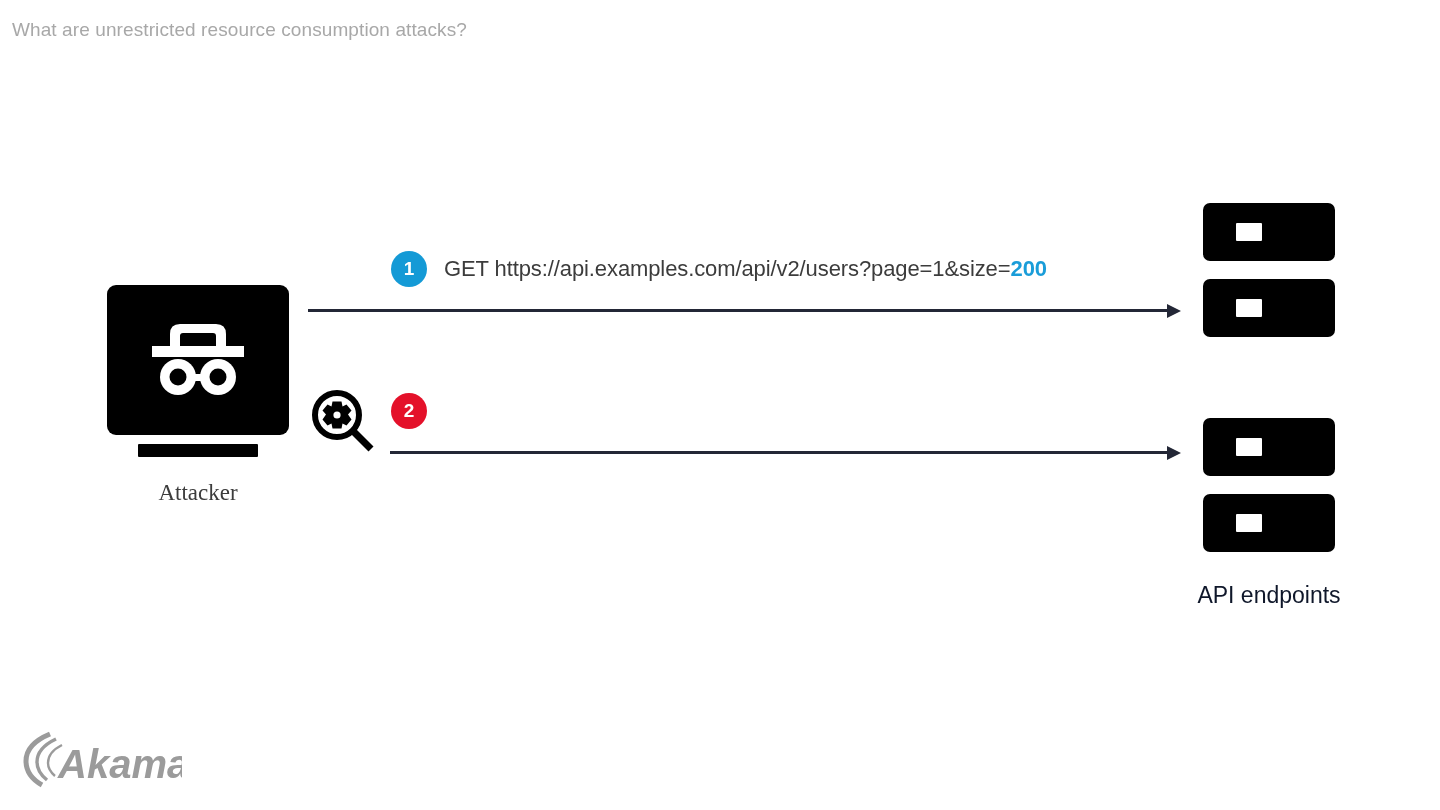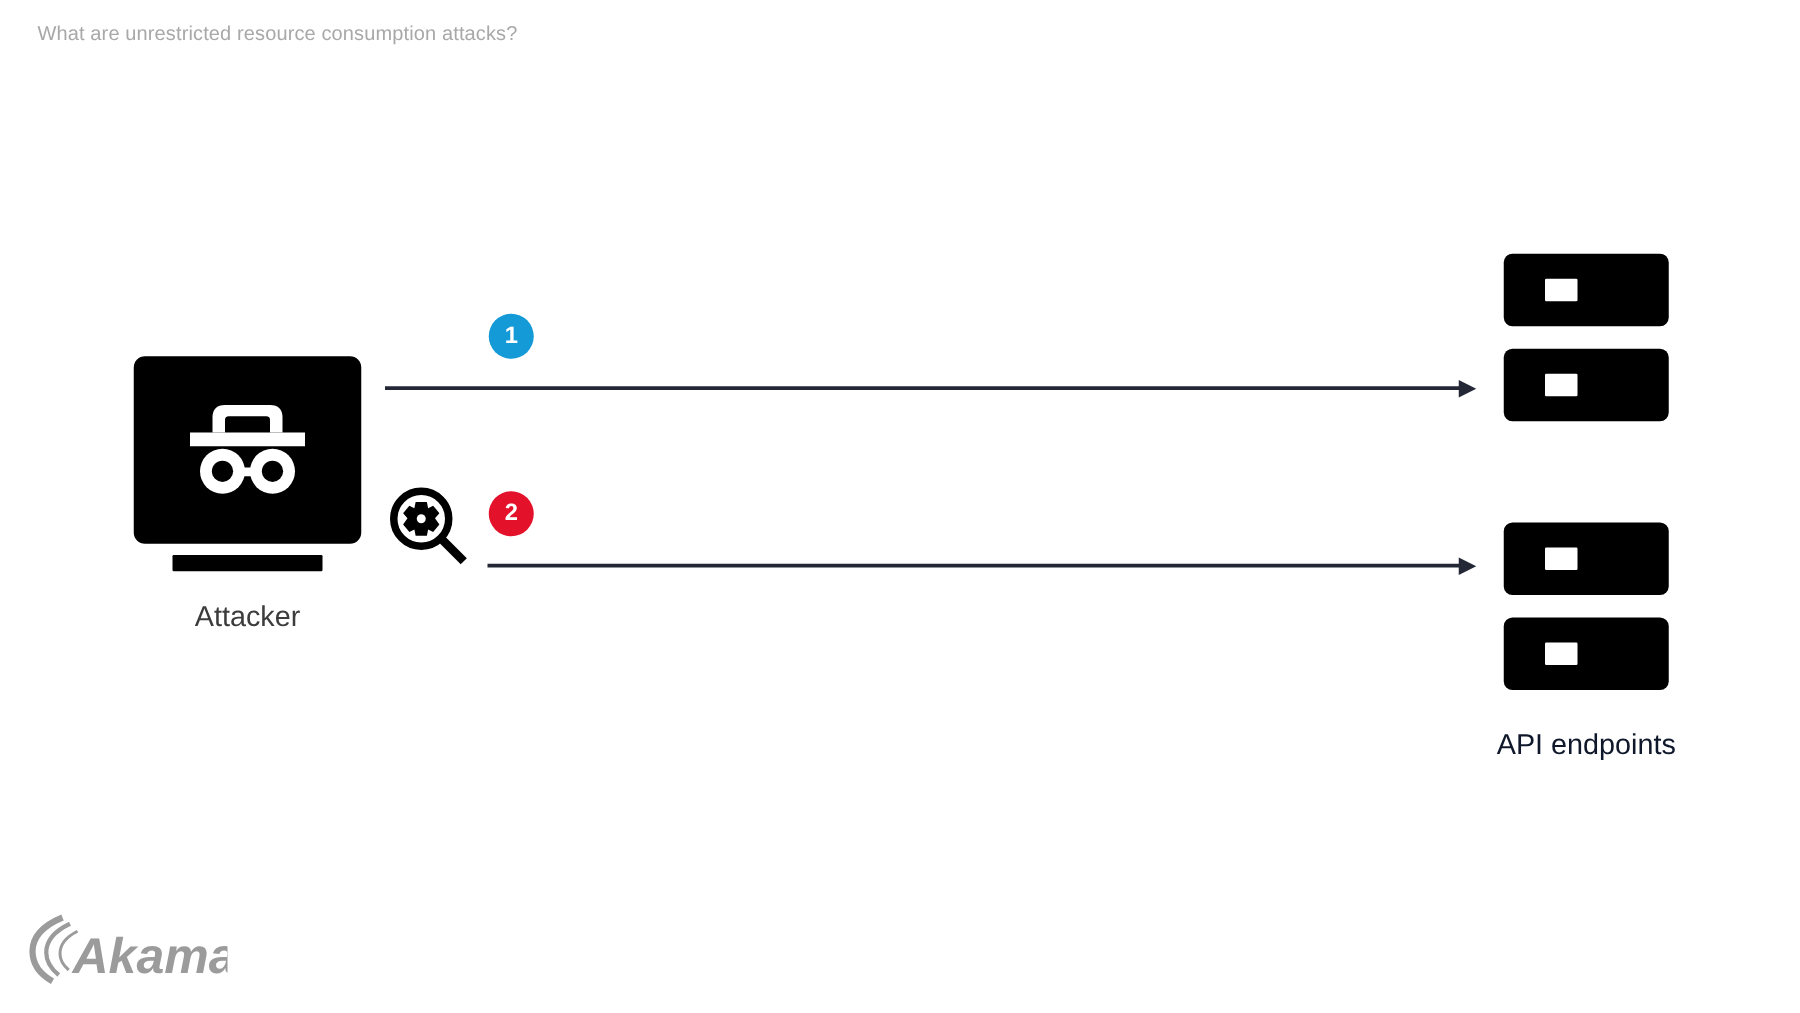--- a/index.html
+++ b/index.html
@@ -12,23 +12,23 @@
     height: 810px;
     position: relative;
     overflow: hidden;
     font-family: "Liberation Sans", sans-serif;
     -webkit-font-smoothing: antialiased;
   }
 
   
   .slide-title {
     position: absolute;
-    left: 30px;
+    left: 12px;
     top: 19px;
-    font-size: 16px;
+    font-size: 19px;
     font-weight: 400;
     color: #a8a8a8;
     letter-spacing: 0.1px;
     white-space: nowrap;
   }
 
   
   .attacker-group {
     position: absolute;
     left: 107px;
@@ -56,20 +56,21 @@
     background: #000000;
     margin: 9px auto 0 auto;
     border-radius: 1px;
   }
   .node-label {
     text-align: center;
     font-size: 23px;
     color: #3c3c3c;
     margin-top: 23px;
     white-space: nowrap;
+    font-family: Liberation Serif, serif;
   }
 
   
   .magnifier {
     position: absolute;
     left: 308px;
     top: 386px;
     width: 70px;
     height: 70px;
   }
@@ -223,20 +224,23 @@
   <div class="shaft"></div>
   <div class="head"></div>
 </div>
 <div class="arrow" id="arrow-2">
   <div class="shaft"></div>
   <div class="head"></div>
 </div>
 
 <div class="request-row" id="request-row-1">
   <div class="step-badge badge-blue">1</div>
+  <div class="request-text">
+    <span>GET https://api.examples.com/api/v2/users?page=1&amp;size=</span><span class="req-highlight hl-blue">200</span>
+  </div>
 </div>
 
 <div class="request-row" id="request-row-2">
   <div class="step-badge badge-red">2</div>
 </div>
 
 <div class="endpoints-group">
   <div class="server-unit">
     <div class="server-slot"></div>
   </div>

